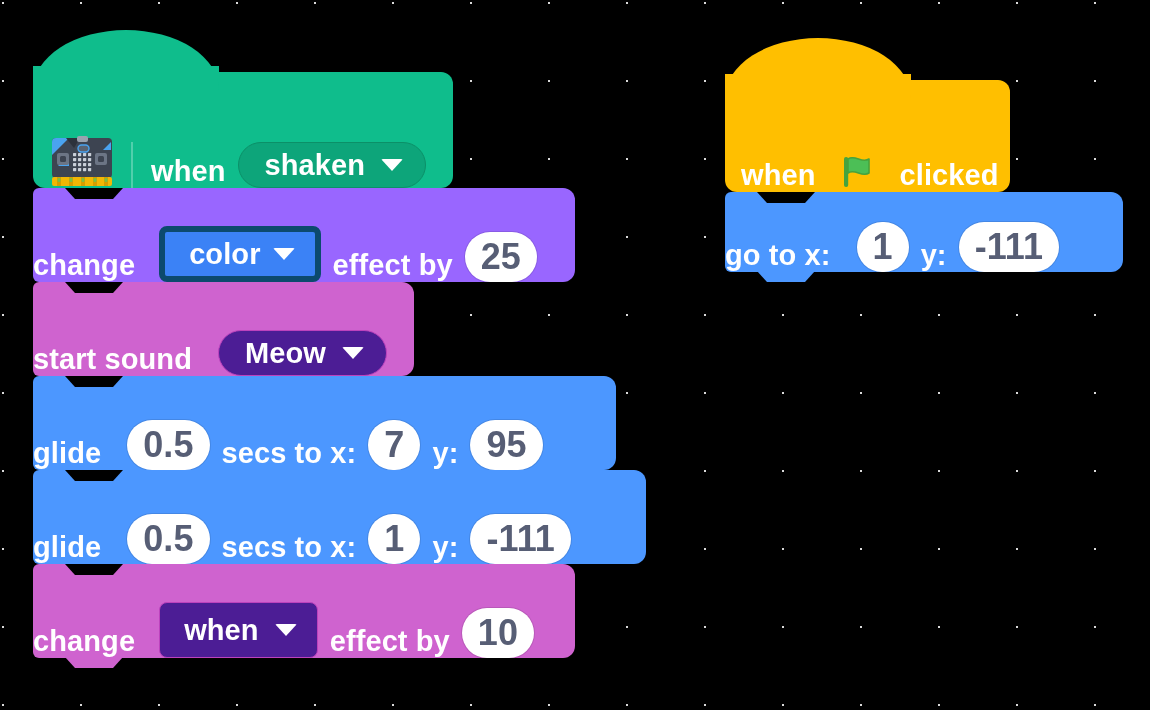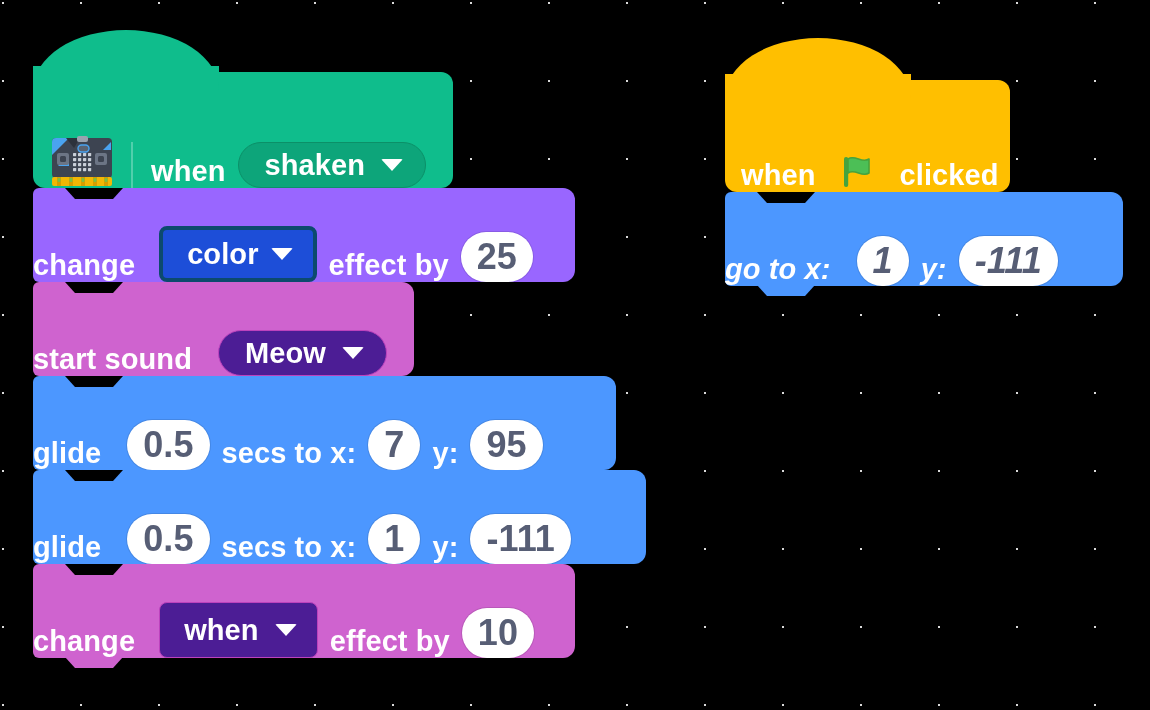--- a/index.html
+++ b/index.html
@@ -97,21 +97,21 @@
     box-sizing:border-box;
   }
   .dd-rect{
     display:inline-flex;align-items:center;gap:16px;
     border-radius:8px;
     height:56px;padding:0 20px 0 24px;
     font-size:29px;font-weight:bold;color:#fff;
     box-sizing:border-box;
   }
   .dd-green{background:#0DA57A;border:1px solid #0b9068;}
-  .dd-purple{background:#1d4ed8;border:4px solid #0c4a6e;gap:12px;}
+  .dd-purple{background:#3b82f6;border:6px solid #0c4a6e;gap:12px;}
   .dd-pink{background:#4c1d95;border:1px solid #BD42BD;}
 
   .caret{
     width:0;height:0;
     border-left:11px solid transparent;
     border-right:11px solid transparent;
     border-top:12px solid #ffffff;
     border-radius:2px;
     flex:0 0 auto;
   }
@@ -261,21 +261,21 @@
       <span class="flag">
         <svg viewBox="0 0 40 40" width="40" height="40">
           <rect x="6" y="5" width="4.2" height="30" rx="2" fill="#45A33E"></rect>
           <path d="M10 7 c7 -5 14 5 21 0 v14 c-7 5 -14 -5 -21 0 z" fill="#4CBF56" stroke="#45A33E" stroke-width="1.6" stroke-linejoin="round"></path>
         </svg>
       </span>
       <span class="lbl">clicked</span>
       <span class="notch-down"></span>
     </div>
 
-    <div class="blk body-blk c-blue" style="width:398px;height:94px;font-style:italic;">
+    <div class="blk body-blk c-blue" style="width:398px;height:80px;">
       <span class="notch-up"></span>
       <span class="lbl first">go to x:</span>
       <span class="oval sh" style="margin-left:14px;">1</span>
       <span class="lbl">y:</span>
       <span class="oval sh">-111</span>
       <span class="notch-down"></span>
     </div>
 
   </div>
 </div>

